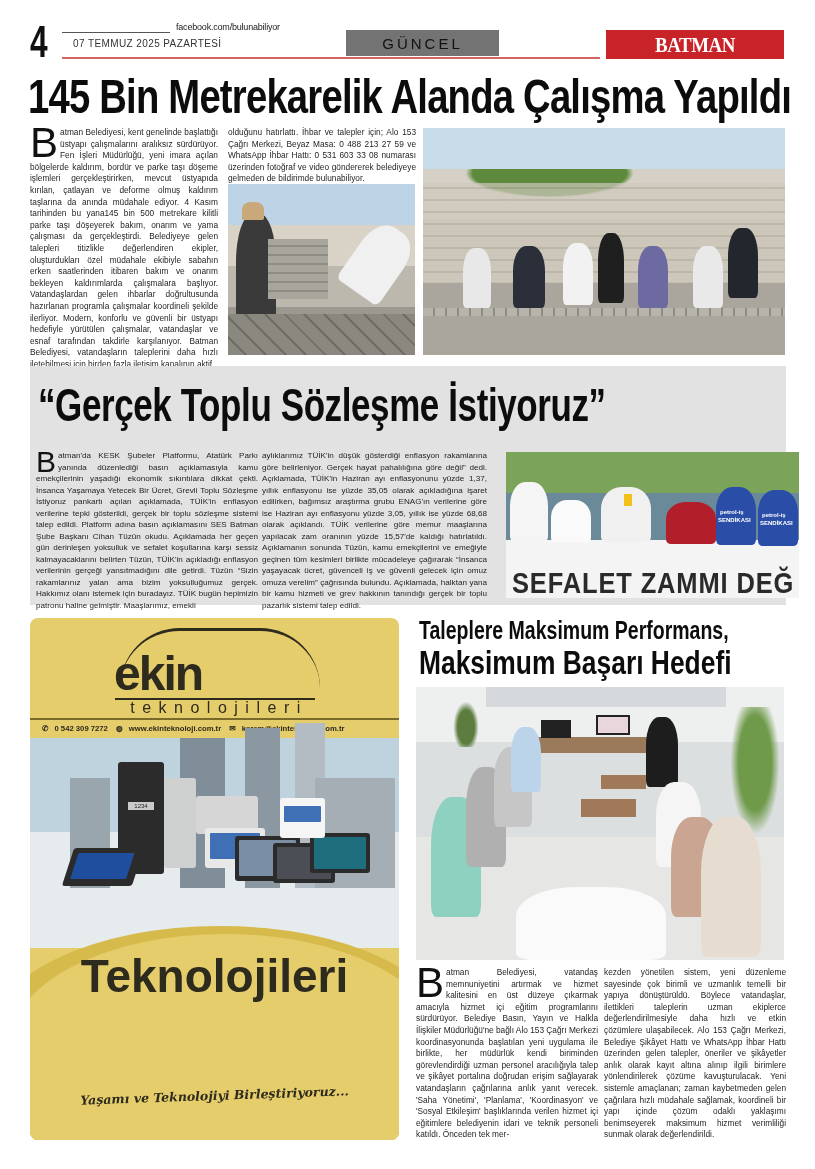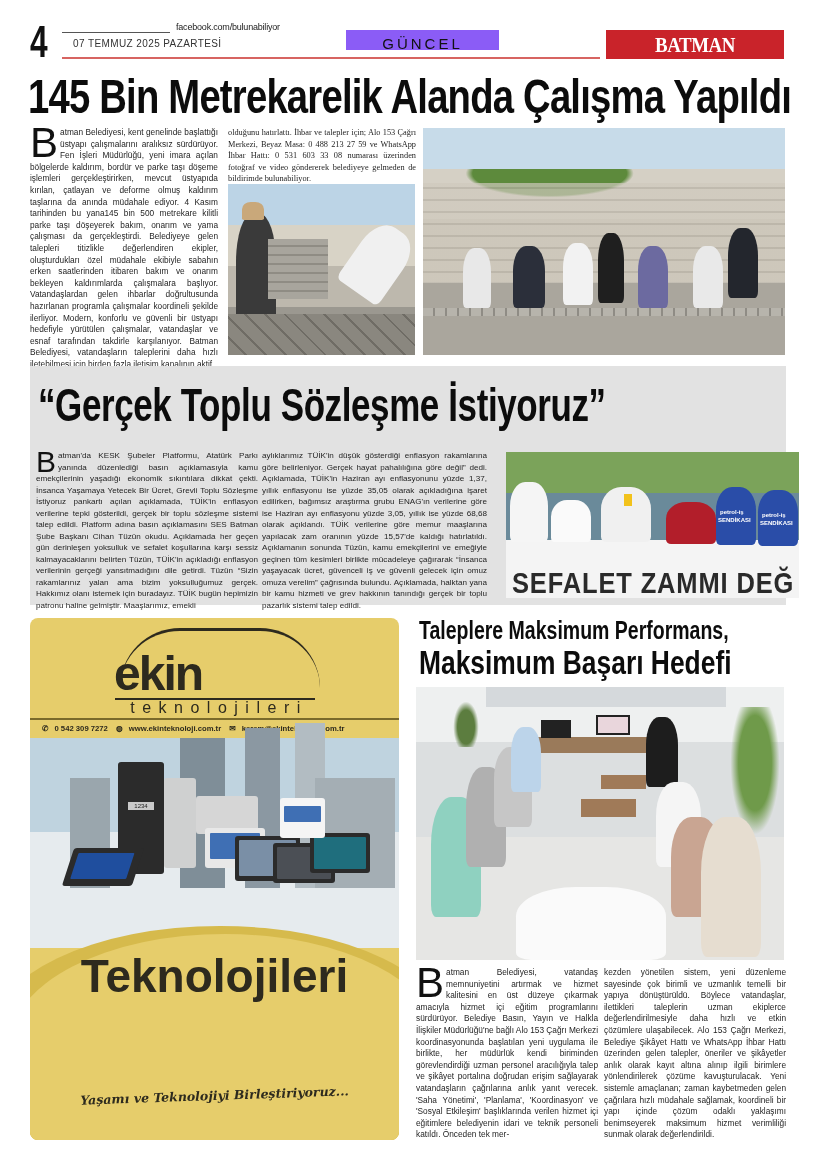--- a/index.html
+++ b/index.html
@@ -4,21 +4,21 @@
 <style>
   * { box-sizing: border-box; margin: 0; padding: 0; }
   html, body { width: 815px; height: 1169px; background: #ffffff; overflow: hidden; }
   body { position: relative; font-family: "Liberation Sans", sans-serif; color: #1a1a1a; }
 
   
   .page-num { position: absolute; left: 30px; top: 20px; font-family: "Liberation Sans", sans-serif; font-weight: 700; font-size: 44px; line-height: 44px; transform: scaleX(0.72); transform-origin: left top; color: #111; }
   .fb-line { position: absolute; left: 62px; top: 32px; width: 108px; height: 1px; background: #555; }
   .fb-text { position: absolute; left: 176px; top: 22px; font-size: 9px; color: #222; letter-spacing: -0.2px; }
   .date-text { position: absolute; left: 73px; top: 38px; font-size: 10px; color: #333; letter-spacing: 0.4px; }
-  .section-box { position: absolute; left: 346px; top: 30px; width: 153px; height: 20px; background: #8b5cf6; }
+  .section-box { position: absolute; left: 346px; top: 30px; width: 153px; height: 26px; background: #737373; }
   .section-label { position: absolute; left: 0; right: 0; top: 5px; text-align: center; font-size: 15px; letter-spacing: 3px; color: #111; }
   .header-rule { position: absolute; left: 62px; top: 57px; width: 538px; height: 2px; background: #c9302c; opacity: 0.75; }
   .brand-box { position: absolute; left: 606px; top: 30px; width: 178px; height: 29px; background: #c9232a; }
   .brand-text { position: absolute; left: 0; right: 0; top: 4px; text-align: center; color: #fff; font-family: "Liberation Serif", serif; font-weight: 700; font-size: 21px; line-height: 22px; letter-spacing: -0.5px; transform: scaleX(0.9); }
 
   
   .h1 { position: absolute; left: 28px; top: 68px; width: 760px; font-weight: 700; font-size: 49px; line-height: 56px; color: #0c0c0c; white-space: nowrap; transform: scaleX(0.78); transform-origin: left top; letter-spacing: -1px; }
 
   
   .col { position: absolute; font-size: 8.3px; line-height: 11.6px; text-align: justify; color: #1e1e1e; hyphens: auto; }
@@ -93,21 +93,21 @@
   </div>
 </div>
 
 <div>
   <h1 class="h1">145 Bin Metrekarelik Alanda Çalışma Yapıldı</h1>
 
   <div class="col" style="left:30px; top:127px; width:188px; height:230px;">
     <span class="dropcap">B</span><span>atman Belediyesi, kent genelinde başlattığı üstyapı çalışmalarını aralıksız sürdürüyor. Fen İşleri Müdürlüğü, yeni imara açılan bölgelerde kaldırım, bordür ve parke taşı döşeme işlemleri gerçekleştirirken, mevcut üstyapıda kırılan, çatlayan ve deforme olmuş kaldırım taşlarına da anında müdahale ediyor. 4 Kasım tarihinden bu yana145 bin 500 metrekare kilitli parke taşı döşeyerek bakım, onarım ve yama çalışması da gerçekleştirdi.  Belediyeye gelen talepleri titizlikle değerlendiren ekipler, oluşturdukları özel müdahale ekibiyle sabahın erken saatlerinden itibaren bakım ve onarım bekleyen kaldırımlarda çalışmalara başlıyor. Vatandaşlardan gelen ihbarlar doğrultusunda hazırlanan programla çalışmalar koordineli şekilde ilerliyor. Modern, konforlu ve güvenli bir üstyapı hedefiyle yürütülen çalışmalar, vatandaşlar ve esnaf tarafından takdirle karşılanıyor. Batman Belediyesi, vatandaşların taleplerini daha hızlı iletebilmesi için birden fazla iletişim kanalının aktif</span>
   </div>
 
-  <div class="col" style="left:228px; top:127px; width:188px;font-family:Liberation Serif, serif;">olduğunu hatırlattı. İhbar ve talepler için; Alo 153 Çağrı Merkezi, Beyaz Masa: 0 488 213 27 59 ve WhatsApp İhbar Hattı: 0 531 603 33 08 numarası üzerinden fotoğraf ve video göndererek belediyeye gelmeden de bildirimde bulunabiliyor.</div>
+  <div class="col" style="left:228px; top:127px; width:188px;">olduğunu hatırlattı. İhbar ve talepler için; Alo 153 Çağrı Merkezi, Beyaz Masa: 0 488 213 27 59 ve WhatsApp İhbar Hattı: 0 531 603 33 08 numarası üzerinden fotoğraf ve video göndererek belediyeye gelmeden de bildirimde bulunabiliyor.</div>
 
   <div class="photo ph-left">
     <div class="worker" style="left:8px; top:30px; width:40px; height:120px; background:#3a3a3a;"></div>
     <div class="worker" style="left:14px; top:18px; width:22px; height:18px; background:#c9a87a;"></div>
     <div style="position:absolute; left:40px; top:55px; width:60px; height:60px; background:repeating-linear-gradient(0deg,#a8a59d 0 7px,#8f8c84 7px 9px);"></div>
     <div class="worker" style="left:125px; top:40px; width:50px; height:75px; background:#f0f0f0; transform:rotate(35deg);"></div>
     <div style="position:absolute; left:0; top:130px; width:187px; height:41px; background:repeating-linear-gradient(45deg,#8a877f 0 12px,#6f6c65 12px 14px);"></div>
   </div>
 
   <div class="photo ph-right">

